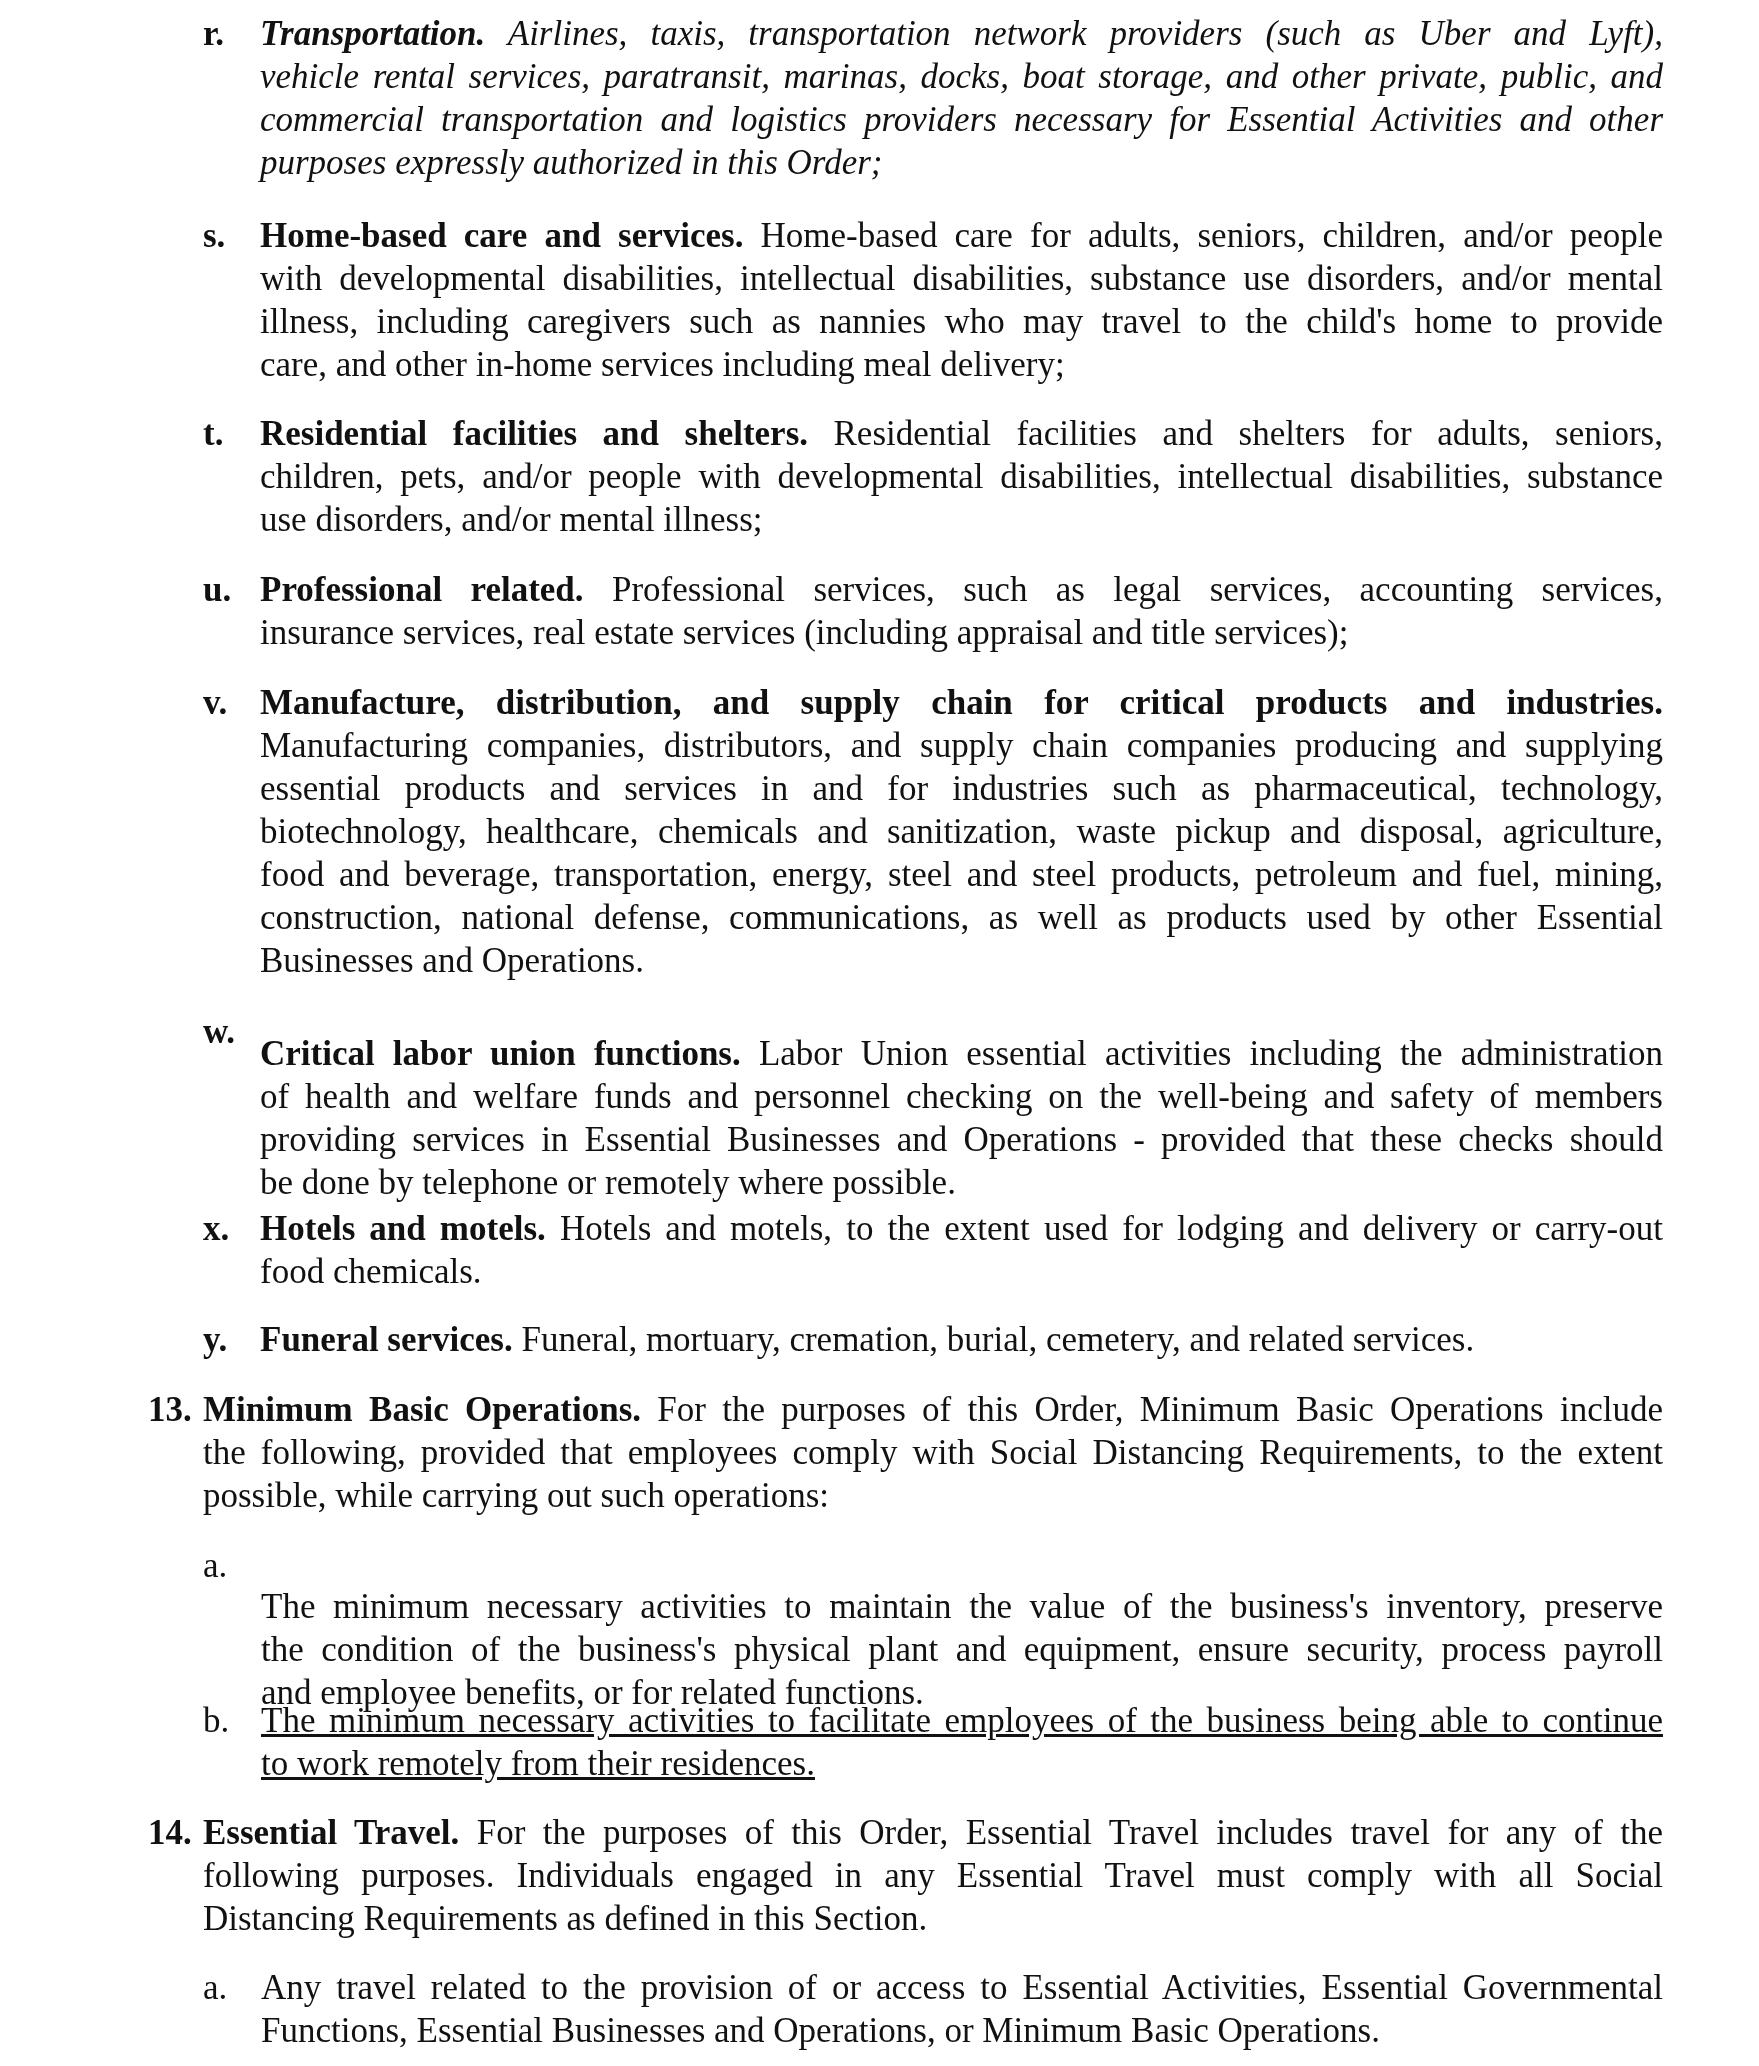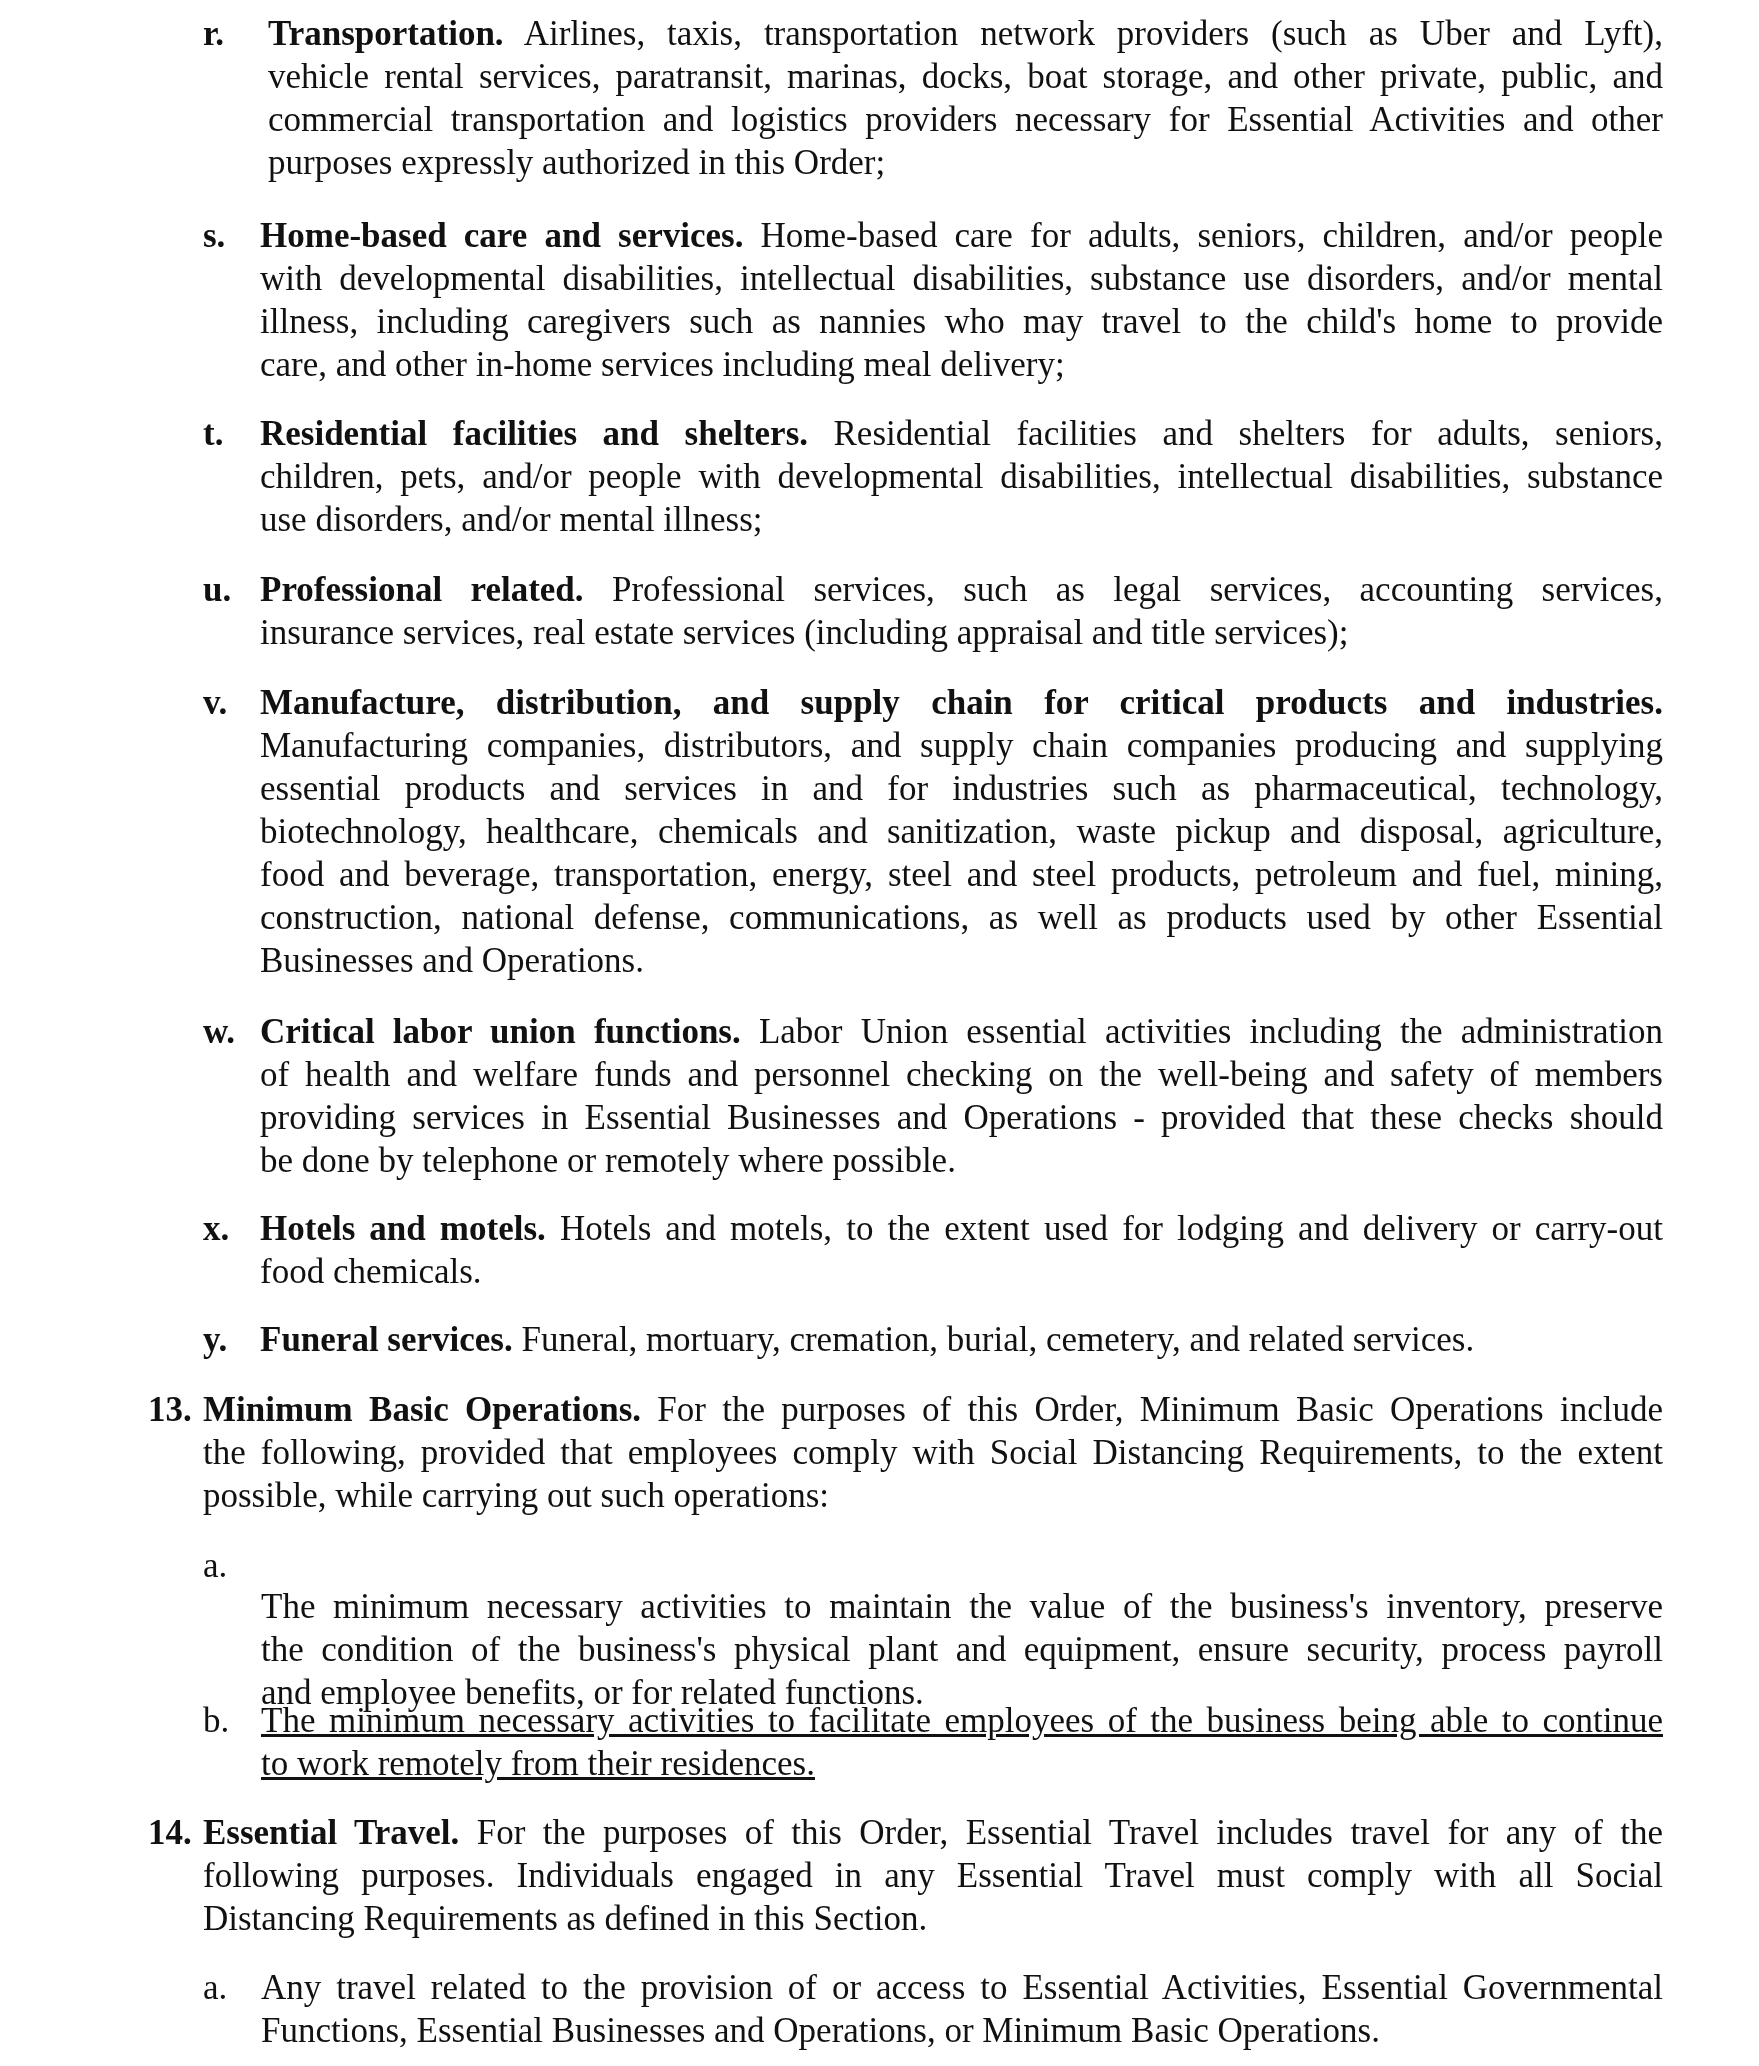--- a/index.html
+++ b/index.html
@@ -12,21 +12,21 @@
   .line { display: block; height: 43px; line-height: 43px; white-space: nowrap;
           text-align: justify; text-align-last: justify; }
   .line.last { text-align-last: left; }
   .line b { font-weight: bold; }
 </style>
 </head>
 <body>
 
 <div class="block" style="left:203px; top:11.8px;">
   <span class="label bold" style="left:0;">r.</span>
-  <div class="body" style="left:65px;">
+  <div class="body" style="left:57px;font-style:italic;">
     <span class="line"><b>Transportation.</b><span> Airlines, taxis, transportation network providers (such as Uber and Lyft),</span></span>
     <span class="line">vehicle rental services, paratransit, marinas, docks, boat storage, and other private, public, and</span>
     <span class="line">commercial transportation and logistics providers necessary for Essential Activities and other</span>
     <span class="line last">purposes expressly authorized in this Order;</span>
   </div>
 </div>
 
 <div class="block" style="left:203px; top:214px;">
   <span class="label bold" style="left:0;">s.</span>
   <div class="body" style="left:57px;">
@@ -62,21 +62,21 @@
     <span class="line">essential products and services in and for industries such as pharmaceutical, technology,</span>
     <span class="line">biotechnology, healthcare, chemicals and sanitization, waste pickup and disposal, agriculture,</span>
     <span class="line">food and beverage, transportation, energy, steel and steel products, petroleum and fuel, mining,</span>
     <span class="line">construction, national defense, communications, as well as products used by other Essential</span>
     <span class="line last">Businesses and Operations.</span>
   </div>
 </div>
 
 <div class="block" style="left:203px; top:1010px;">
   <span class="label bold" style="left:0;">w.</span>
-  <div class="body" style="left:57px;">
+  <div class="body" style="left:57px;margin-top:22px;">
     <span class="line"><b>Critical labor union functions.</b><span> Labor Union essential activities including the administration</span></span>
     <span class="line">of health and welfare funds and personnel checking on the well-being and safety of members</span>
     <span class="line">providing services in Essential Businesses and Operations - provided that these checks should</span>
     <span class="line last">be done by telephone or remotely where possible.</span>
   </div>
 </div>
 
 <div class="block" style="left:203px; top:1207px;">
   <span class="label bold" style="left:0;">x.</span>
   <div class="body" style="left:57px;">

